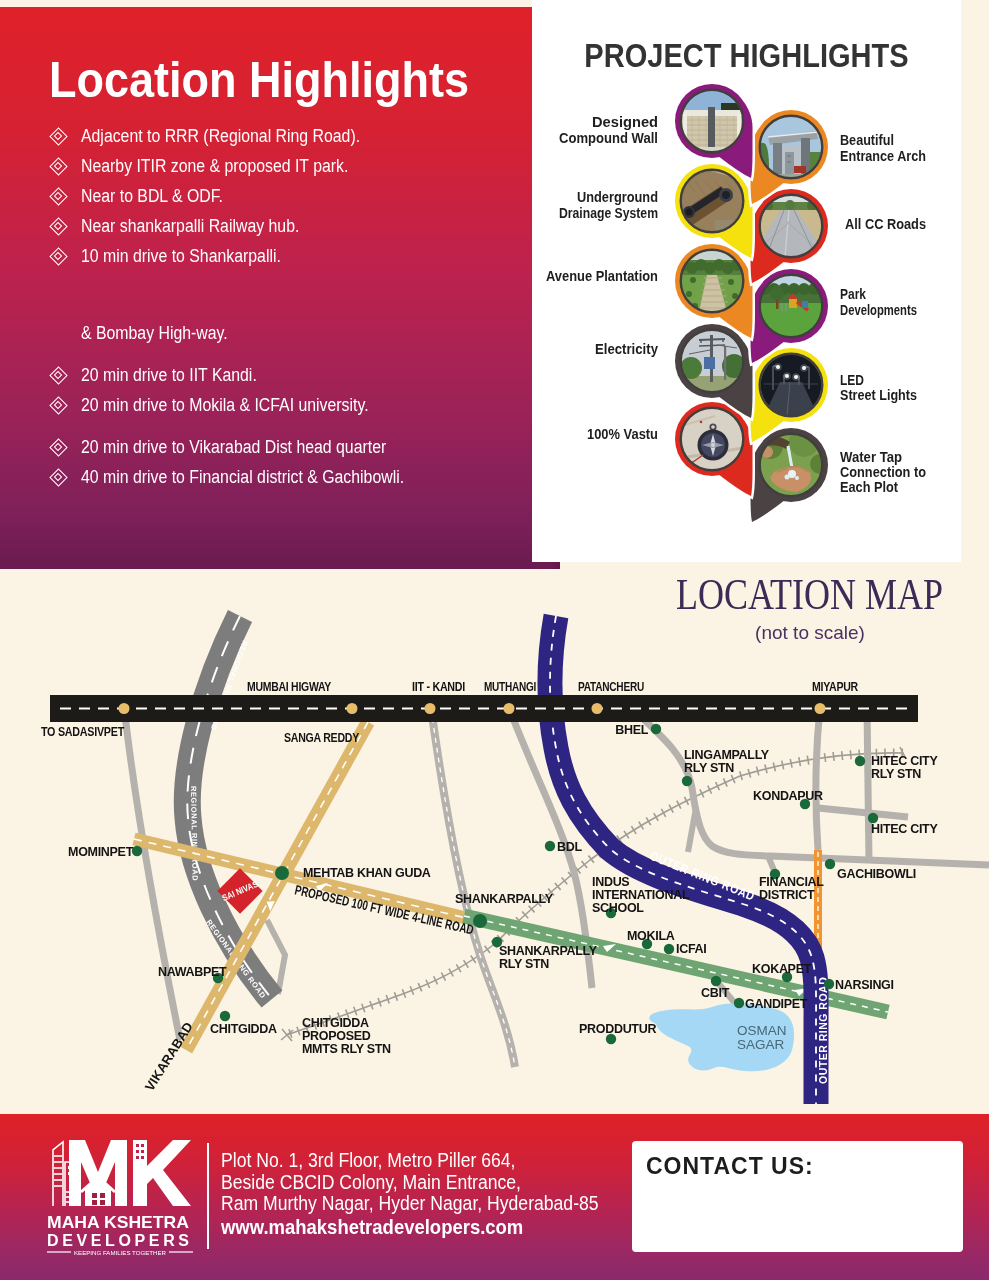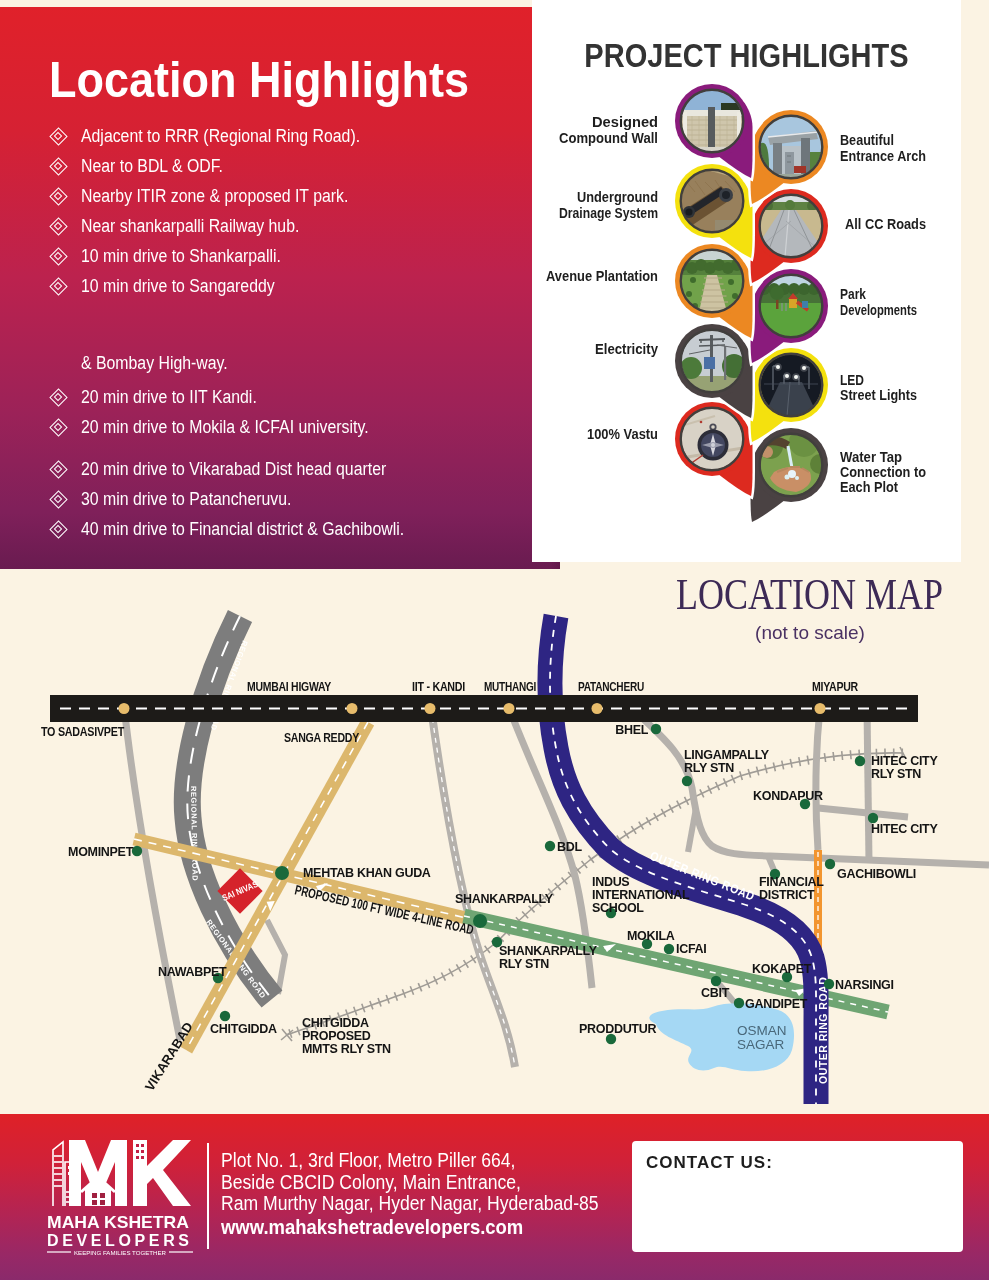--- a/index.html
+++ b/index.html
@@ -4,35 +4,35 @@
 <style>
 html,body{margin:0;padding:0;}
 #page{position:relative;width:989px;height:1280px;overflow:hidden;background:#FBF3E3;font-family:"Liberation Sans",sans-serif;}
 
 #leftpanel{position:absolute;left:0;top:7px;width:560px;height:562px;
 background:linear-gradient(180deg,#E0212A 0%,#D62133 22%,#BC224E 48%,#9C2258 72%,#7F205A 90%,#691B50 100%);}
 #lh-title{position:absolute;left:49px;top:44px;color:#fff;font-size:50px;font-weight:bold;transform:scaleX(0.9);transform-origin:0 50%;white-space:nowrap;}
 #lh-list{position:absolute;left:50px;top:114px;width:520px;color:#fff;font-size:18px;}
 .li{display:flex;align-items:center;height:30px;white-space:nowrap;}
 .li .t{display:inline-block;transform:scaleX(0.88);transform-origin:0 50%;}
-.li.gap{margin-top:4px;}
+.li.gap{margin-top:12px;}
 .li.gap2{margin-top:12px;}
 .dia{flex:0 0 16px;width:16px;height:16px;margin-right:15px;position:relative;}
 .dia .d1{position:absolute;left:1.5px;top:1.5px;width:11px;height:11px;border:1.6px solid #fff;transform:rotate(45deg);}
 .dia .d2{position:absolute;left:5.2px;top:5.2px;width:4px;height:4px;border:1.4px solid #fff;transform:rotate(45deg);}
 .li.cont{padding-left:31px;margin-top:47px;}
 
 #rightpanel{position:absolute;left:532px;top:0;width:429px;height:562px;background:#fff;}
 #ph-title{position:absolute;left:0;top:37px;width:429px;text-align:center;color:#333;font-size:33px;font-weight:bold;transform:scaleX(0.88);transform-origin:50% 50%;white-space:nowrap;}
 
 #footer{position:absolute;left:0;top:1114px;width:989px;height:166px;
 background:linear-gradient(180deg,#DF2127 0%,#D02139 30%,#B32453 60%,#982866 85%,#8A2A6B 100%);}
 .addr{position:absolute;left:221px;color:#fff;font-size:20px;white-space:nowrap;transform:scaleX(0.88);transform-origin:0 50%;}
 #contactbox{position:absolute;left:632px;top:27px;width:331px;height:111px;background:#fff;border-radius:4px;}
-#contactbox span{position:absolute;left:14px;top:12px;font-size:17px;font-weight:bold;letter-spacing:1px;color:#1d1d1d;}
+#contactbox span{position:absolute;left:14px;top:12px;font-size:23px;font-weight:bold;letter-spacing:1px;color:#1d1d1d;}
 #fdivider{position:absolute;left:207px;top:29px;width:2px;height:106px;background:#fff;}
 #leftpanel::after{content:"";position:absolute;right:0;top:0;width:9px;height:100%;background:linear-gradient(90deg,rgba(0,0,0,0) 0%,rgba(60,0,40,0.18) 100%);}
 </style>
 </head>
 <body>
 <div id="page">
 
 <svg width="989" height="558" viewBox="0 0 989 558" style="position:absolute;left:0;top:556px;">
 
 <rect x="0" y="0" width="989" height="558" fill="#FBF3E3"></rect>
@@ -248,49 +248,42 @@
             <span class="d1"></span>
             <span class="d2"></span>
           </span>
           <span class="t">Adjacent to RRR (Regional Ring Road).</span>
         </div>
     <div class="li">
           <span class="dia">
             <span class="d1"></span>
             <span class="d2"></span>
           </span>
+          <span class="t">Nearby ITIR zone &amp; proposed IT park.</span>
+        </div>
+    <div class="li">
+          <span class="dia">
+            <span class="d1"></span>
+            <span class="d2"></span>
+          </span>
           <span class="t">Near to BDL &amp; ODF.</span>
         </div>
     <div class="li">
           <span class="dia">
             <span class="d1"></span>
             <span class="d2"></span>
           </span>
-          <span class="t">Nearby ITIR zone &amp; proposed IT park.</span>
+          <span class="t">Near shankarpalli Railway hub.</span>
         </div>
     <div class="li">
           <span class="dia">
             <span class="d1"></span>
             <span class="d2"></span>
           </span>
-          <span class="t">Near shankarpalli Railway hub.</span>
-        </div>
-    <div class="li">
-          <span class="dia">
-            <span class="d1"></span>
-            <span class="d2"></span>
-          </span>
           <span class="t">10 min drive to Shankarpalli.</span>
-        </div>
-    <div class="li">
-          <span class="dia">
-            <span class="d1"></span>
-            <span class="d2"></span>
-          </span>
-          <span class="t">10 min drive to Sangareddy</span>
         </div>
     <div class="li cont">
           <span class="t">&amp; Bombay High-way.</span>
         </div>
     <div class="li gap">
           <span class="dia">
             <span class="d1"></span>
             <span class="d2"></span>
           </span>
           <span class="t">20 min drive to IIT Kandi.</span>
@@ -301,27 +294,20 @@
             <span class="d2"></span>
           </span>
           <span class="t">20 min drive to Mokila &amp; ICFAI university.</span>
         </div>
     <div class="li gap2">
           <span class="dia">
             <span class="d1"></span>
             <span class="d2"></span>
           </span>
           <span class="t">20 min drive to Vikarabad Dist head quarter</span>
-        </div>
-    <div class="li">
-          <span class="dia">
-            <span class="d1"></span>
-            <span class="d2"></span>
-          </span>
-          <span class="t">30 min drive to Patancheruvu.</span>
         </div>
     <div class="li">
           <span class="dia">
             <span class="d1"></span>
             <span class="d2"></span>
           </span>
           <span class="t">40 min drive to Financial district &amp; Gachibowli.</span>
         </div>
   </div>
 </div>

